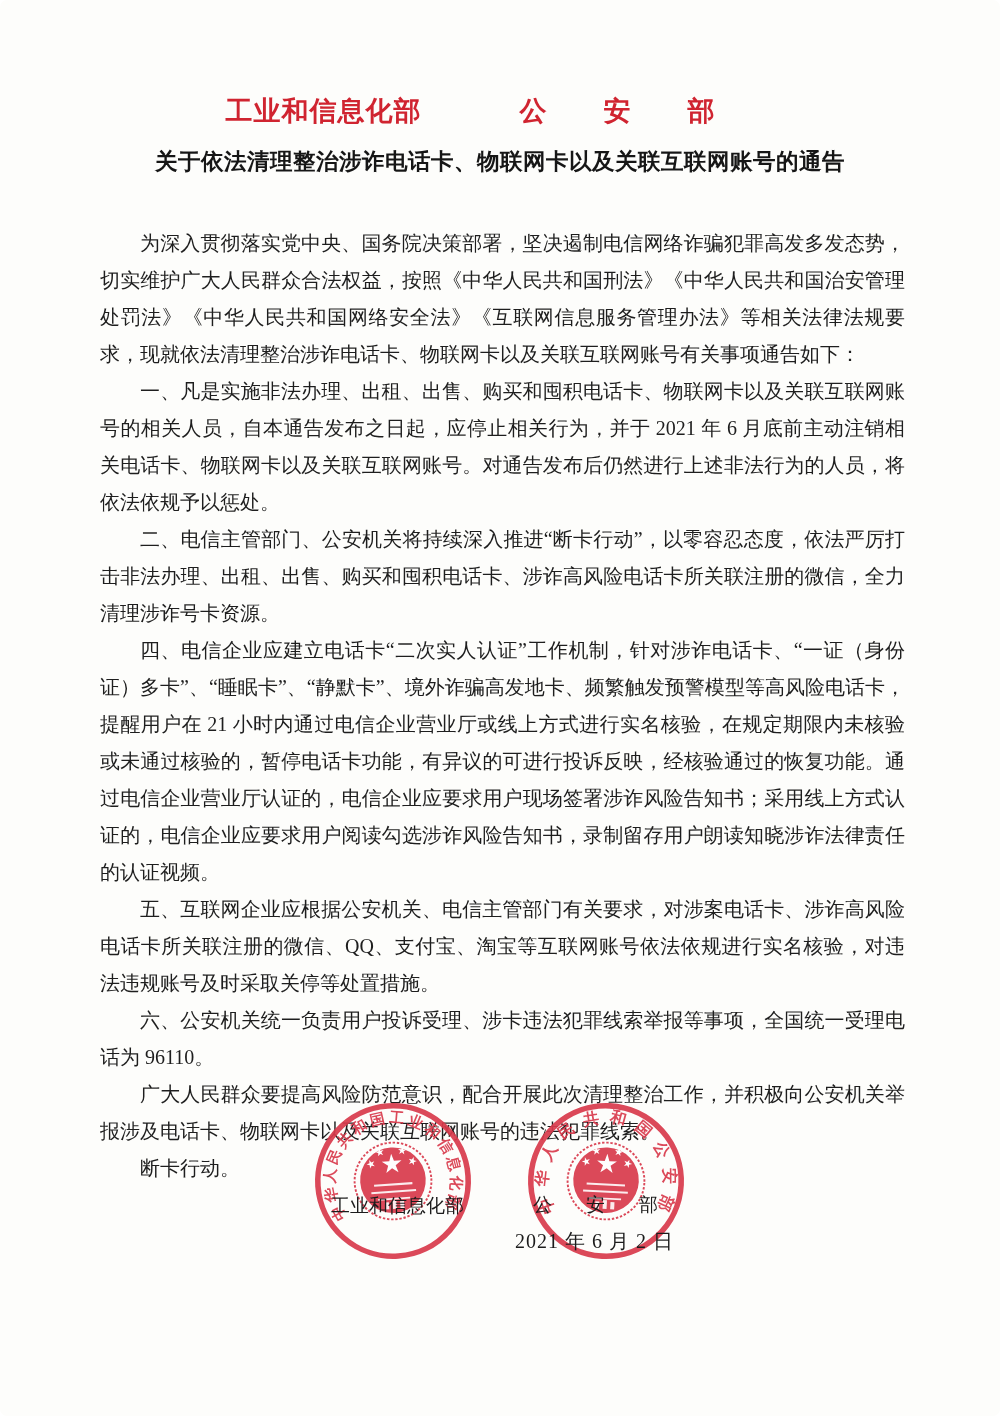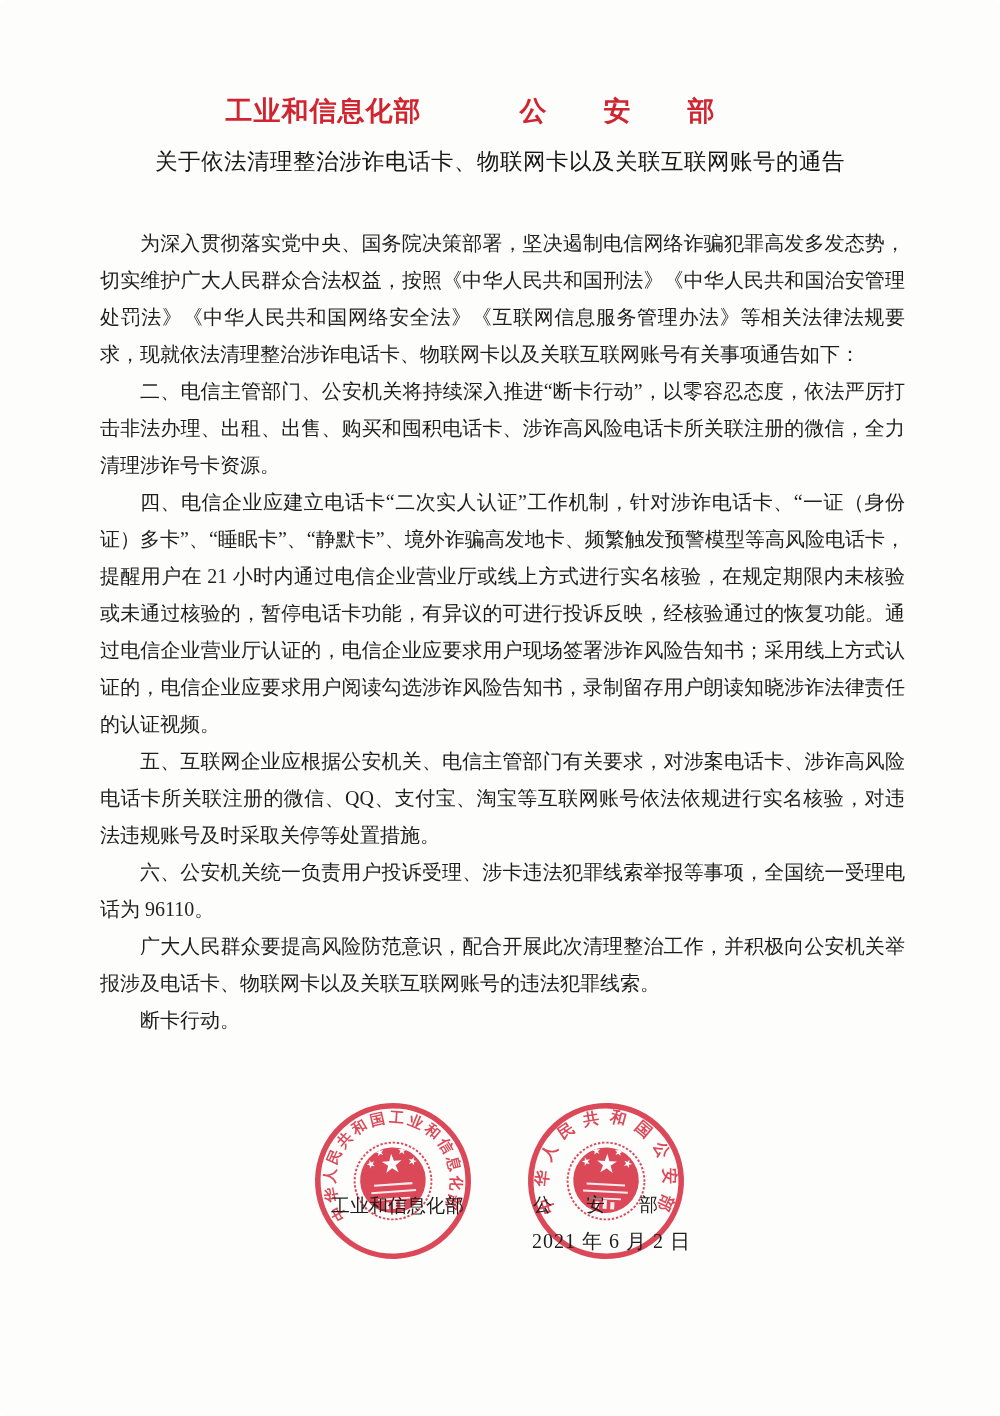--- a/index.html
+++ b/index.html
@@ -39,21 +39,21 @@
   .ministry-spaced {
     letter-spacing: 57px;
     margin-right: -57px;
   }
 
   
   .doc-title {
     margin-top: 16px;
     text-align: center;
     font-size: 22.5px;
-    font-weight: normal;
+    font-weight: bold;
     color: #161616;
     letter-spacing: 0.5px;
     line-height: 34px;
   }
 
   
   .doc-body {
     margin: 46px 95px 0 100px;
     font-size: 20px;
     line-height: 37px;
@@ -89,36 +89,37 @@
 
   .sig {
     position: absolute;
     color: #1c1c1c;
     font-size: 19px;
     font-weight: 500;
     white-space: nowrap;
   }
   .sig-left  { left: 331px; top: 1193px; }
   .sig-right { left: 533px; top: 1192px; letter-spacing: 34px; margin-right: -34px; }
-  .sig-date  { left: 532px; top: 1228px; font-size: 20px; letter-spacing: 1px; }
+  .sig-date  { left: 515px; top: 1228px; font-size: 20px; letter-spacing: 1px; }
 </style>
 </head>
 <body>
 
 <div class="page">
 
   <div class="doc-header">
     <span>工业和信息化部</span>
     <span class="ministry-spaced">公安部</span>
   </div>
 
   <h1 class="doc-title">关于依法清理整治涉诈电话卡、物联网卡以及关联互联网账号的通告</h1>
 
   <div class="doc-body">
     <p>为深入贯彻落实党中央、国务院决策部署，坚决遏制电信网络诈骗犯罪高发多发态势，切实维护广大人民群众合法权益，按照《中华人民共和国刑法》《中华人民共和国治安管理处罚法》《中华人民共和国网络安全法》《互联网信息服务管理办法》等相关法律法规要求，现就依法清理整治涉诈电话卡、物联网卡以及关联互联网账号有关事项通告如下：</p>
+    <p>一、凡是实施非法办理、出租、出售、购买和囤积电话卡、物联网卡以及关联互联网账号的相关人员，自本通告发布之日起，应停止相关行为，并于 2021 年 6 月底前主动注销相关电话卡、物联网卡以及关联互联网账号。对通告发布后仍然进行上述非法行为的人员，将依法依规予以惩处。</p>
     <p>二、电信主管部门、公安机关将持续深入推进“断卡行动”，以零容忍态度，依法严厉打击非法办理、出租、出售、购买和囤积电话卡、涉诈高风险电话卡所关联注册的微信，全力清理涉诈号卡资源。</p>
     <p>四、电信企业应建立电话卡“二次实人认证”工作机制，针对涉诈电话卡、“一证（身份证）多卡”、“睡眠卡”、“静默卡”、境外诈骗高发地卡、频繁触发预警模型等高风险电话卡，提醒用户在 21 小时内通过电信企业营业厅或线上方式进行实名核验，在规定期限内未核验或未通过核验的，暂停电话卡功能，有异议的可进行投诉反映，经核验通过的恢复功能。通过电信企业营业厅认证的，电信企业应要求用户现场签署涉诈风险告知书；采用线上方式认证的，电信企业应要求用户阅读勾选涉诈风险告知书，录制留存用户朗读知晓涉诈法律责任的认证视频。</p>
     <p>五、互联网企业应根据公安机关、电信主管部门有关要求，对涉案电话卡、涉诈高风险电话卡所关联注册的微信、QQ、支付宝、淘宝等互联网账号依法依规进行实名核验，对违法违规账号及时采取关停等处置措施。</p>
     <p>六、公安机关统一负责用户投诉受理、涉卡违法犯罪线索举报等事项，全国统一受理电话为 96110。</p>
     <p>广大人民群众要提高风险防范意识，配合开展此次清理整治工作，并积极向公安机关举报涉及电话卡、物联网卡以及关联互联网账号的违法犯罪线索。</p>
     <p>断卡行动。</p>
   </div>
 
   <div class="seal-layer">
 

